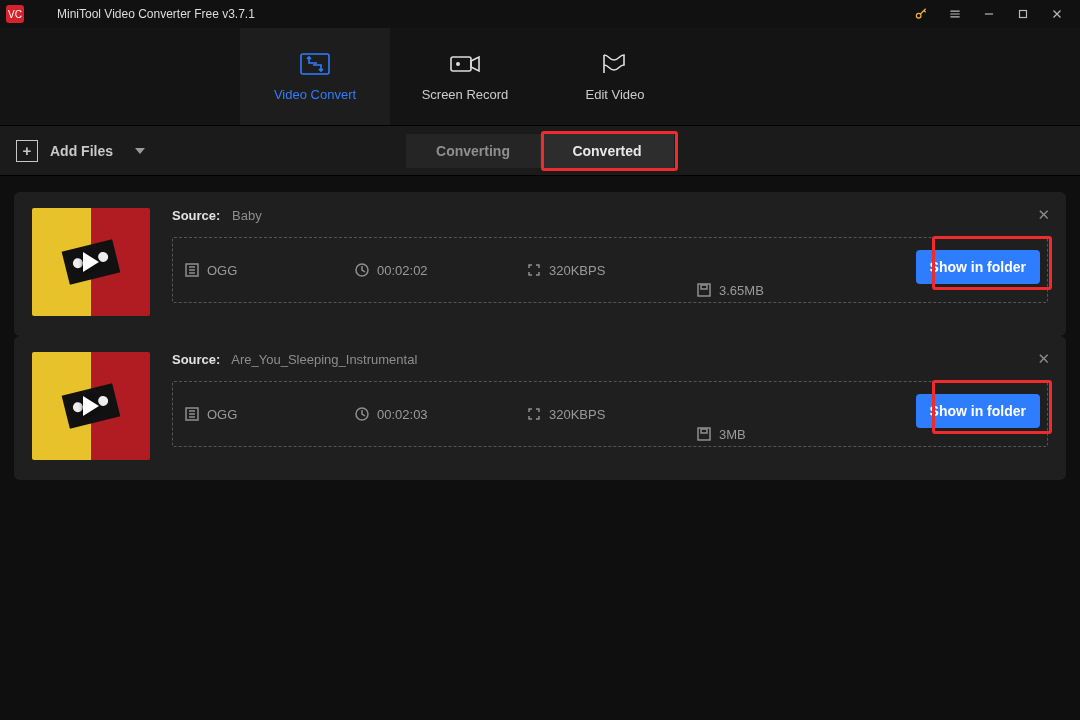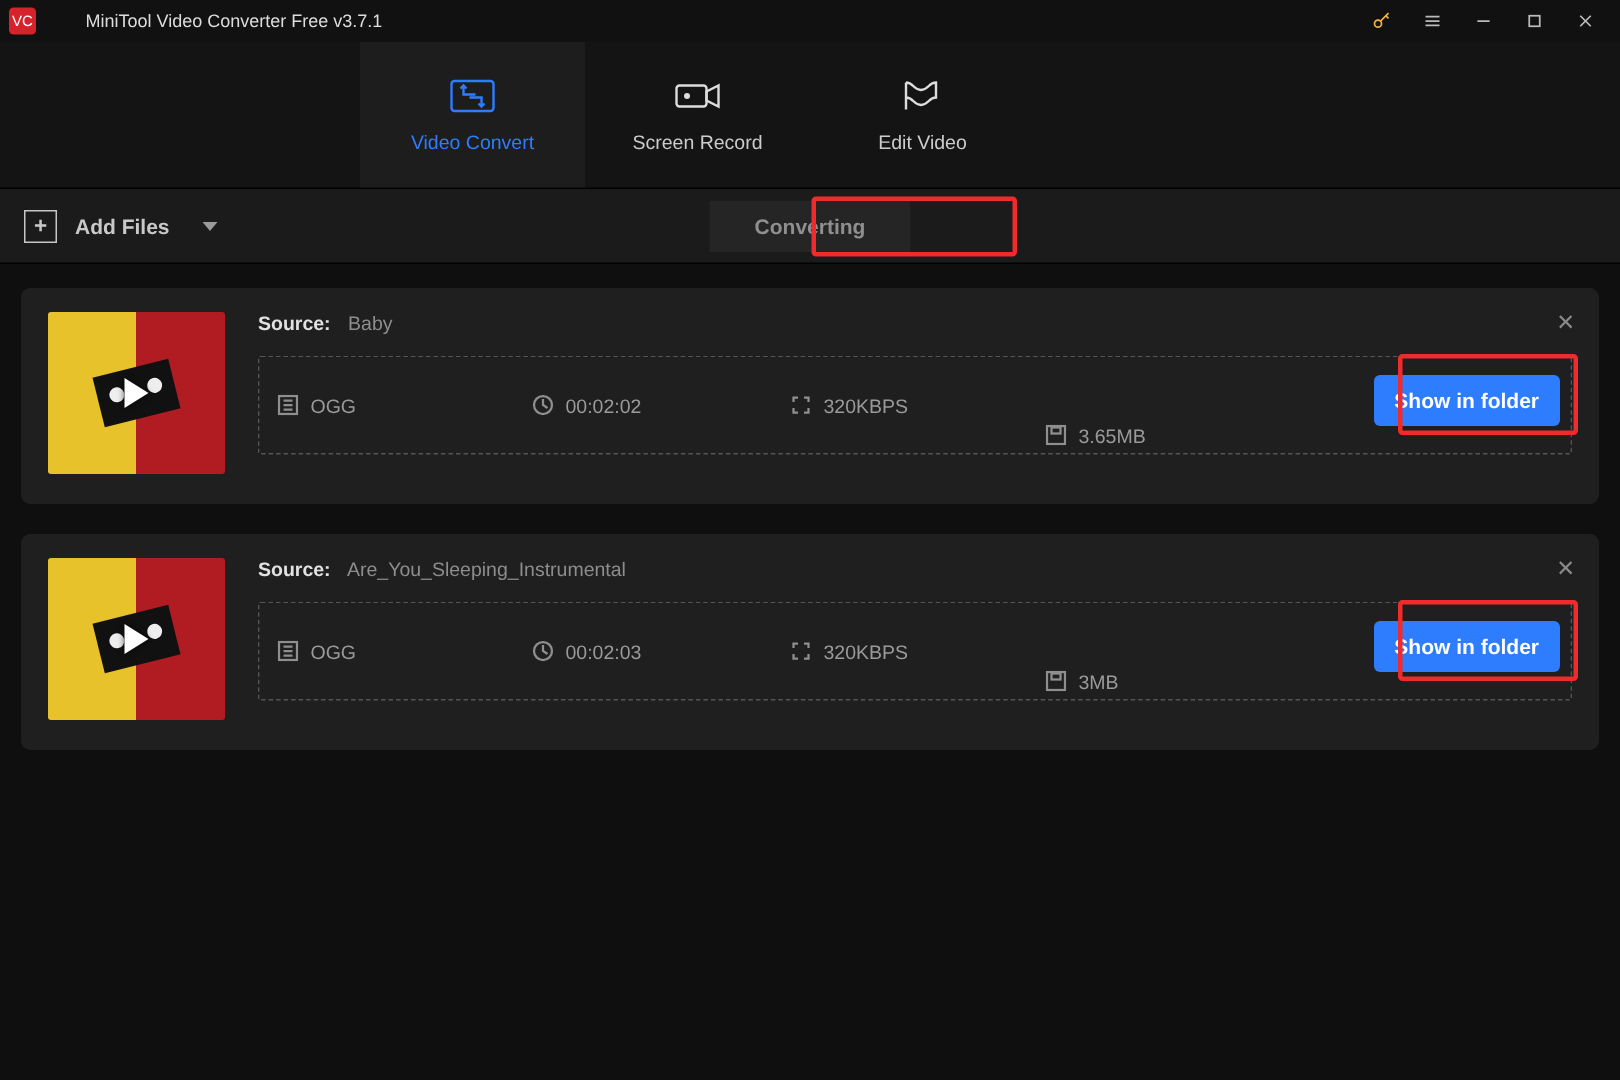--- a/index.html
+++ b/index.html
@@ -63,21 +63,21 @@
     font-size: 14px; font-weight: 700; color: #8f8f8f; background:#252525;
   }
   .seg-btn.active {
     color: #e8e8e8; background:#2d2d2d;
   }
   .hl-red {
     position: absolute; border: 3px solid #ef2b2b; border-radius: 3px; pointer-events: none;
   }
 
   
-  .list { padding: 16px 14px; display:flex; flex-direction:column; gap:20px; }
+  .list { padding: 16px 14px; display:flex; flex-direction:column; }
   .card {
     background: #1f1f1f; border-radius: 6px; padding: 16px 18px 20px 18px;
     display: flex; gap: 22px; position: relative;
   }
   .thumb {
     width: 118px; height: 108px; border-radius: 2px; position: relative; flex: 0 0 auto;
     display:flex; align-items:center; justify-content:center;
     background: linear-gradient(to right, #e8c22a 0 50%, #b11c22 50% 100%);
   }
   .thumb .tape {
@@ -188,20 +188,21 @@
 </div>
 
 <div class="toolbar">
   <div class="add-files">
     <span class="plus-box"></span>
     <span>Add Files</span>
     <span class="chev"></span>
   </div>
   <div class="seg">
     <div class="seg-btn">Converting</div>
+    <div class="seg-btn active">Converted</div>
   </div>
   <div class="hl-red" style="left:541px; top:5px; width:137px; height:40px;"></div>
 </div>
 
 <div class="list">
 
   <div class="card">
     <div class="thumb">
       <div class="tape"></div>
         <span class="play"></span>

